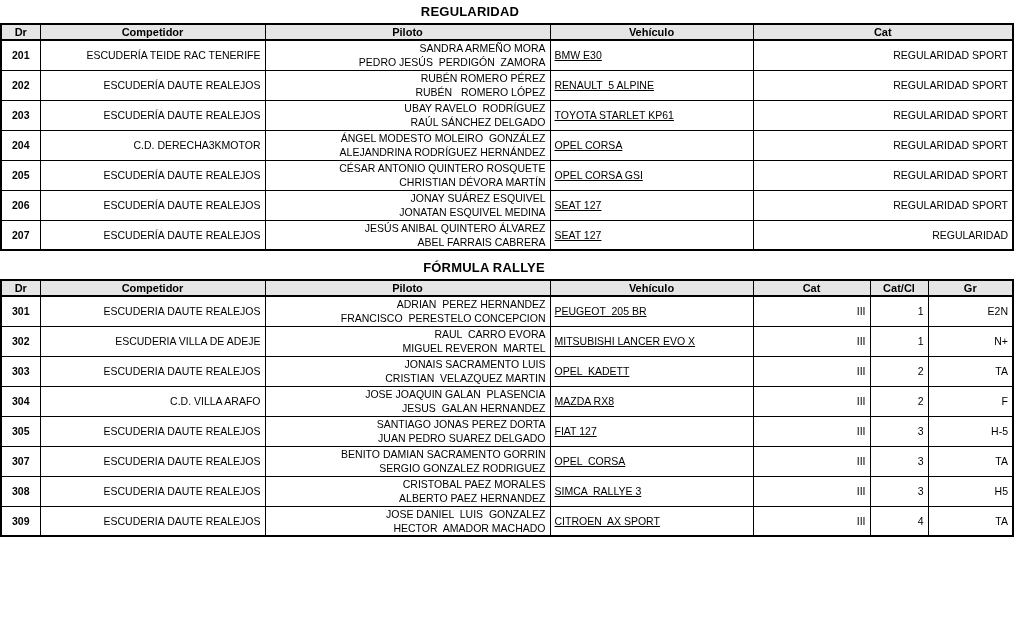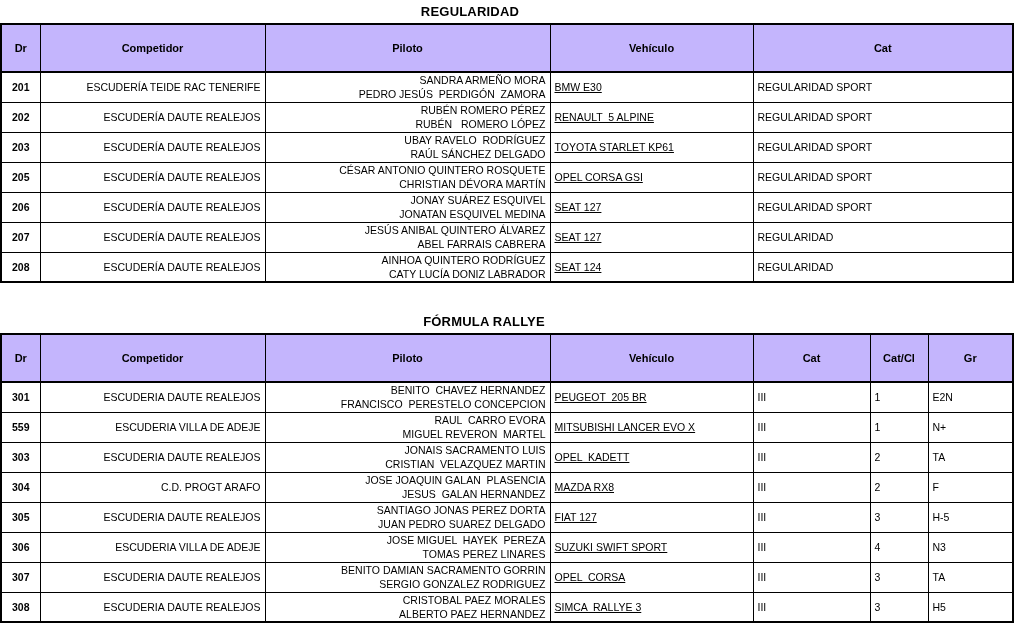--- a/index.html
+++ b/index.html
@@ -13,53 +13,53 @@
   }
   .sheet { width: 940px; padding-top: 4px; }
   .tbl-title {
     text-align: center;
     font-weight: bold;
     font-size: 13px;
     line-height: 15px;
     margin: 0 0 4px 0;
     letter-spacing: 0.2px;
   }
-  .tbl-title.second { margin-top: 31px; padding-left: 28px; }
+  .tbl-title.second { margin-top: 9px; padding-left: 28px; }
   table.entry {
     border-collapse: collapse;
     table-layout: fixed;
     width: 1012px;
     margin: 0 auto;
     border: 2px solid #000;
   }
   table.entry th {
-    background: #c4b5fd;
+    background: #e5e5e5;
     border: 1px solid #000;
     border-bottom: 2px solid #000;
     font-size: 11px;
     font-weight: bold;
     height: 15px;
-    padding: 17px 2px;
+    padding: 1px 2px;
     text-align: center;
   }
   table.entry td {
     border: 1px solid #000;
     font-size: 10.5px;
     height: 30px;
     padding: 0 4px;
     vertical-align: middle;
     white-space: pre;
     overflow: hidden;
   }
   td.c-dr { font-weight: bold; text-align: center; }
   td.c-competidor { text-align: right; }
   td.c-piloto { text-align: right; padding: 1px 4px; }
   td.c-piloto .pil-line { line-height: 14px; white-space: pre; }
   td.c-vehiculo { text-align: left; text-decoration: underline; }
-  td.c-cat, td.c-catcl, td.c-gr { text-align: left; }
+  td.c-cat, td.c-catcl, td.c-gr { text-align: right; }
 </style>
 </head>
 <body>
 
 <div class="sheet">
 
   <div class="tbl-title">REGULARIDAD</div>
 
   <table class="entry">
     <colgroup>
@@ -94,45 +94,45 @@
           <td class="c-cat">REGULARIDAD SPORT</td>
         </tr>
         <tr>
           <td class="c-dr">203</td>
           <td class="c-competidor">ESCUDERÍA DAUTE REALEJOS</td>
           <td class="c-piloto"><div class="pil-line">UBAY RAVELO  RODRÍGUEZ</div><div class="pil-line">RAÚL SÁNCHEZ DELGADO</div></td>
           <td class="c-vehiculo">TOYOTA STARLET KP61</td>
           <td class="c-cat">REGULARIDAD SPORT</td>
         </tr>
         <tr>
+          <td class="c-dr">204</td>
+          <td class="c-competidor">C.D. DERECHA3KMOTOR</td>
+          <td class="c-piloto"><div class="pil-line">ÁNGEL MODESTO MOLEIRO  GONZÁLEZ</div><div class="pil-line">ALEJANDRINA RODRÍGUEZ HERNÁNDEZ</div></td>
+          <td class="c-vehiculo">OPEL CORSA</td>
+          <td class="c-cat">REGULARIDAD SPORT</td>
+        </tr>
+        <tr>
           <td class="c-dr">205</td>
           <td class="c-competidor">ESCUDERÍA DAUTE REALEJOS</td>
           <td class="c-piloto"><div class="pil-line">CÉSAR ANTONIO QUINTERO ROSQUETE</div><div class="pil-line">CHRISTIAN DÉVORA MARTÍN</div></td>
           <td class="c-vehiculo">OPEL CORSA GSI</td>
           <td class="c-cat">REGULARIDAD SPORT</td>
         </tr>
         <tr>
           <td class="c-dr">206</td>
           <td class="c-competidor">ESCUDERÍA DAUTE REALEJOS</td>
           <td class="c-piloto"><div class="pil-line">JONAY SUÁREZ ESQUIVEL</div><div class="pil-line">JONATAN ESQUIVEL MEDINA</div></td>
           <td class="c-vehiculo">SEAT 127</td>
           <td class="c-cat">REGULARIDAD SPORT</td>
         </tr>
         <tr>
           <td class="c-dr">207</td>
           <td class="c-competidor">ESCUDERÍA DAUTE REALEJOS</td>
           <td class="c-piloto"><div class="pil-line">JESÚS ANIBAL QUINTERO ÁLVAREZ</div><div class="pil-line">ABEL FARRAIS CABRERA</div></td>
           <td class="c-vehiculo">SEAT 127</td>
-          <td class="c-cat">REGULARIDAD</td>
-        </tr>
-        <tr>
-          <td class="c-dr">208</td>
-          <td class="c-competidor">ESCUDERÍA DAUTE REALEJOS</td>
-          <td class="c-piloto"><div class="pil-line">AINHOA QUINTERO RODRÍGUEZ</div><div class="pil-line">CATY LUCÍA DONIZ LABRADOR</div></td>
-          <td class="c-vehiculo">SEAT 124</td>
           <td class="c-cat">REGULARIDAD</td>
         </tr>
       </tbody>
   </table>
 
   <div class="tbl-title second">FÓRMULA RALLYE</div>
 
   <table class="entry">
     <colgroup>
       <col style="width:39px">
@@ -151,85 +151,85 @@
         <th>Vehículo</th>
         <th>Cat</th>
         <th>Cat/Cl</th>
         <th>Gr</th>
       </tr>
     </thead>
     <tbody>
         <tr>
           <td class="c-dr">301</td>
           <td class="c-competidor">ESCUDERIA DAUTE REALEJOS</td>
-          <td class="c-piloto"><div class="pil-line">BENITO  CHAVEZ HERNANDEZ</div><div class="pil-line">FRANCISCO  PERESTELO CONCEPCION</div></td>
+          <td class="c-piloto"><div class="pil-line">ADRIAN  PEREZ HERNANDEZ</div><div class="pil-line">FRANCISCO  PERESTELO CONCEPCION</div></td>
           <td class="c-vehiculo">PEUGEOT  205 BR</td>
           <td class="c-cat">III</td>
           <td class="c-catcl">1</td>
           <td class="c-gr">E2N</td>
         </tr>
         <tr>
-          <td class="c-dr">559</td>
+          <td class="c-dr">302</td>
           <td class="c-competidor">ESCUDERIA VILLA DE ADEJE</td>
           <td class="c-piloto"><div class="pil-line">RAUL  CARRO EVORA</div><div class="pil-line">MIGUEL REVERON  MARTEL</div></td>
           <td class="c-vehiculo">MITSUBISHI LANCER EVO X</td>
           <td class="c-cat">III</td>
           <td class="c-catcl">1</td>
           <td class="c-gr">N+</td>
         </tr>
         <tr>
           <td class="c-dr">303</td>
           <td class="c-competidor">ESCUDERIA DAUTE REALEJOS</td>
           <td class="c-piloto"><div class="pil-line">JONAIS SACRAMENTO LUIS</div><div class="pil-line">CRISTIAN  VELAZQUEZ MARTIN</div></td>
           <td class="c-vehiculo">OPEL  KADETT</td>
           <td class="c-cat">III</td>
           <td class="c-catcl">2</td>
           <td class="c-gr">TA</td>
         </tr>
         <tr>
           <td class="c-dr">304</td>
-          <td class="c-competidor">C.D. PROGT ARAFO</td>
+          <td class="c-competidor">C.D. VILLA ARAFO</td>
           <td class="c-piloto"><div class="pil-line">JOSE JOAQUIN GALAN  PLASENCIA</div><div class="pil-line">JESUS  GALAN HERNANDEZ</div></td>
           <td class="c-vehiculo">MAZDA RX8</td>
           <td class="c-cat">III</td>
           <td class="c-catcl">2</td>
           <td class="c-gr">F</td>
         </tr>
         <tr>
           <td class="c-dr">305</td>
           <td class="c-competidor">ESCUDERIA DAUTE REALEJOS</td>
           <td class="c-piloto"><div class="pil-line">SANTIAGO JONAS PEREZ DORTA</div><div class="pil-line">JUAN PEDRO SUAREZ DELGADO</div></td>
           <td class="c-vehiculo">FIAT 127</td>
           <td class="c-cat">III</td>
           <td class="c-catcl">3</td>
           <td class="c-gr">H-5</td>
         </tr>
         <tr>
-          <td class="c-dr">306</td>
-          <td class="c-competidor">ESCUDERIA VILLA DE ADEJE</td>
-          <td class="c-piloto"><div class="pil-line">JOSE MIGUEL  HAYEK  PEREZA</div><div class="pil-line">TOMAS PEREZ LINARES</div></td>
-          <td class="c-vehiculo">SUZUKI SWIFT SPORT</td>
-          <td class="c-cat">III</td>
-          <td class="c-catcl">4</td>
-          <td class="c-gr">N3</td>
-        </tr>
-        <tr>
           <td class="c-dr">307</td>
           <td class="c-competidor">ESCUDERIA DAUTE REALEJOS</td>
           <td class="c-piloto"><div class="pil-line">BENITO DAMIAN SACRAMENTO GORRIN</div><div class="pil-line">SERGIO GONZALEZ RODRIGUEZ</div></td>
           <td class="c-vehiculo">OPEL  CORSA</td>
           <td class="c-cat">III</td>
           <td class="c-catcl">3</td>
           <td class="c-gr">TA</td>
         </tr>
         <tr>
           <td class="c-dr">308</td>
           <td class="c-competidor">ESCUDERIA DAUTE REALEJOS</td>
           <td class="c-piloto"><div class="pil-line">CRISTOBAL PAEZ MORALES</div><div class="pil-line">ALBERTO PAEZ HERNANDEZ</div></td>
           <td class="c-vehiculo">SIMCA  RALLYE 3</td>
           <td class="c-cat">III</td>
           <td class="c-catcl">3</td>
           <td class="c-gr">H5</td>
         </tr>
+        <tr>
+          <td class="c-dr">309</td>
+          <td class="c-competidor">ESCUDERIA DAUTE REALEJOS</td>
+          <td class="c-piloto"><div class="pil-line">JOSE DANIEL  LUIS  GONZALEZ</div><div class="pil-line">HECTOR  AMADOR MACHADO</div></td>
+          <td class="c-vehiculo">CITROEN  AX SPORT</td>
+          <td class="c-cat">III</td>
+          <td class="c-catcl">4</td>
+          <td class="c-gr">TA</td>
+        </tr>
       </tbody>
   </table>
 
 </div>
 
 </body></html>

